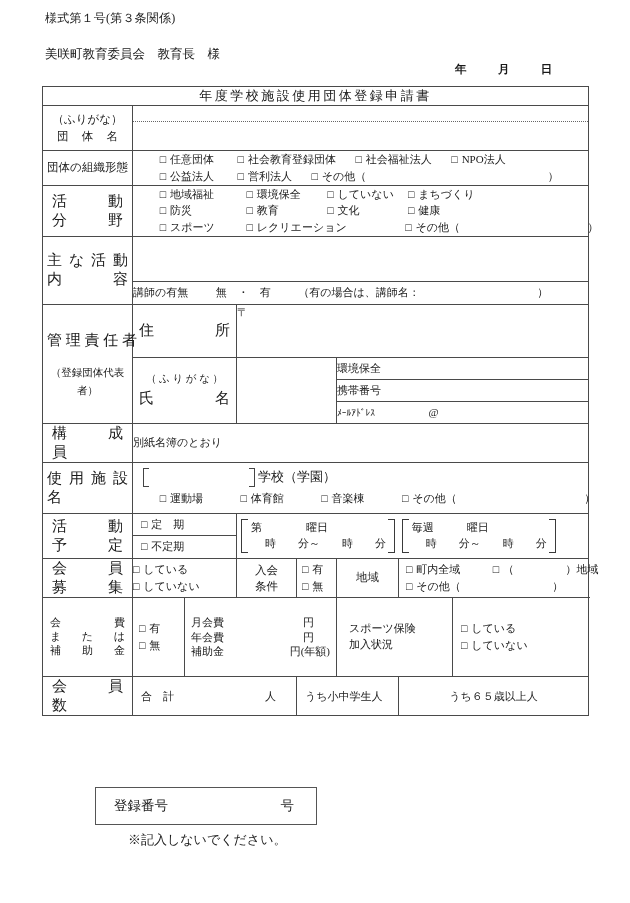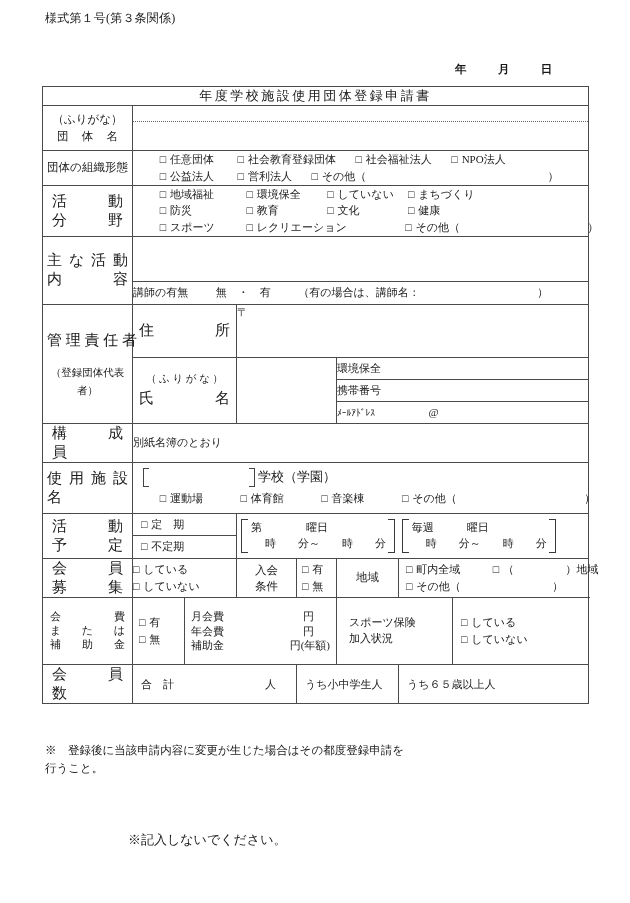--- a/index.html
+++ b/index.html
@@ -221,20 +221,21 @@
     letter-spacing: 5px;
   }
   .postal { font-size: 11px; }
 </style>
 </head>
 <body>
 
 <div class="page">
 
   <div class="hdr-form-no">様式第１号(第３条関係)</div>
+  <div class="hdr-addressee">美咲町教育委員会　教育長　様</div>
   <div class="hdr-date">
     <span class="d-y">年</span>
     <span class="d-m">月</span>
     <span>日</span>
   </div>
 
   <table class="form">
     <colgroup>
       <col style="width:90px">
       <col style="width:52px">
@@ -500,21 +501,21 @@
         </span>
       </td>
       <td class="cell-pad-s" style="padding-left:6px">
         <div class="rowline">
           <span class="cb">有</span>
         </div>
         <div class="rowline">
           <span class="cb">無</span>
         </div>
       </td>
-      <td colspan="4" style="padding:11px 6px">
+      <td colspan="4" style="padding:17px 6px">
         <div style="display:flex;justify-content:space-between;line-height:1.35">
           <span>月会費</span>
           <span style="padding-right:16px">円</span>
         </div>
         <div style="display:flex;justify-content:space-between;line-height:1.35">
           <span>年会費</span>
           <span style="padding-right:16px">円</span>
         </div>
         <div style="display:flex;justify-content:space-between;line-height:1.35">
           <span>補助金</span>
@@ -545,30 +546,30 @@
           <span style="padding-right:12px">人</span>
         </div>
       </td>
       <td colspan="2" style="padding:0 8px">
         <div style="display:flex;justify-content:flex-start">
           <span>うち小中学生</span>
           <span>人</span>
         </div>
       </td>
       <td colspan="2" style="padding:0 8px">
-        <div style="display:flex;justify-content:flex-start">
+        <div style="display:flex;justify-content:center">
           <span>うち６５歳以上</span>
           <span>人</span>
         </div>
       </td>
     </tr>
   </tbody>
     </table>
 
-  <div class="footer-note">
-    <div>※　登録後に当該申請内容に変更が生じた場合はその都度登録申請を</div>
-    <div class="ln2">行うこと。</div>
+
+  <div class="regbox">
+    <span>登録番号</span>
+    <span>号</span>
   </div>
-
   <div class="regnote">※記入しないでください。</div>
 
 
 </div>
 
 </body></html>

